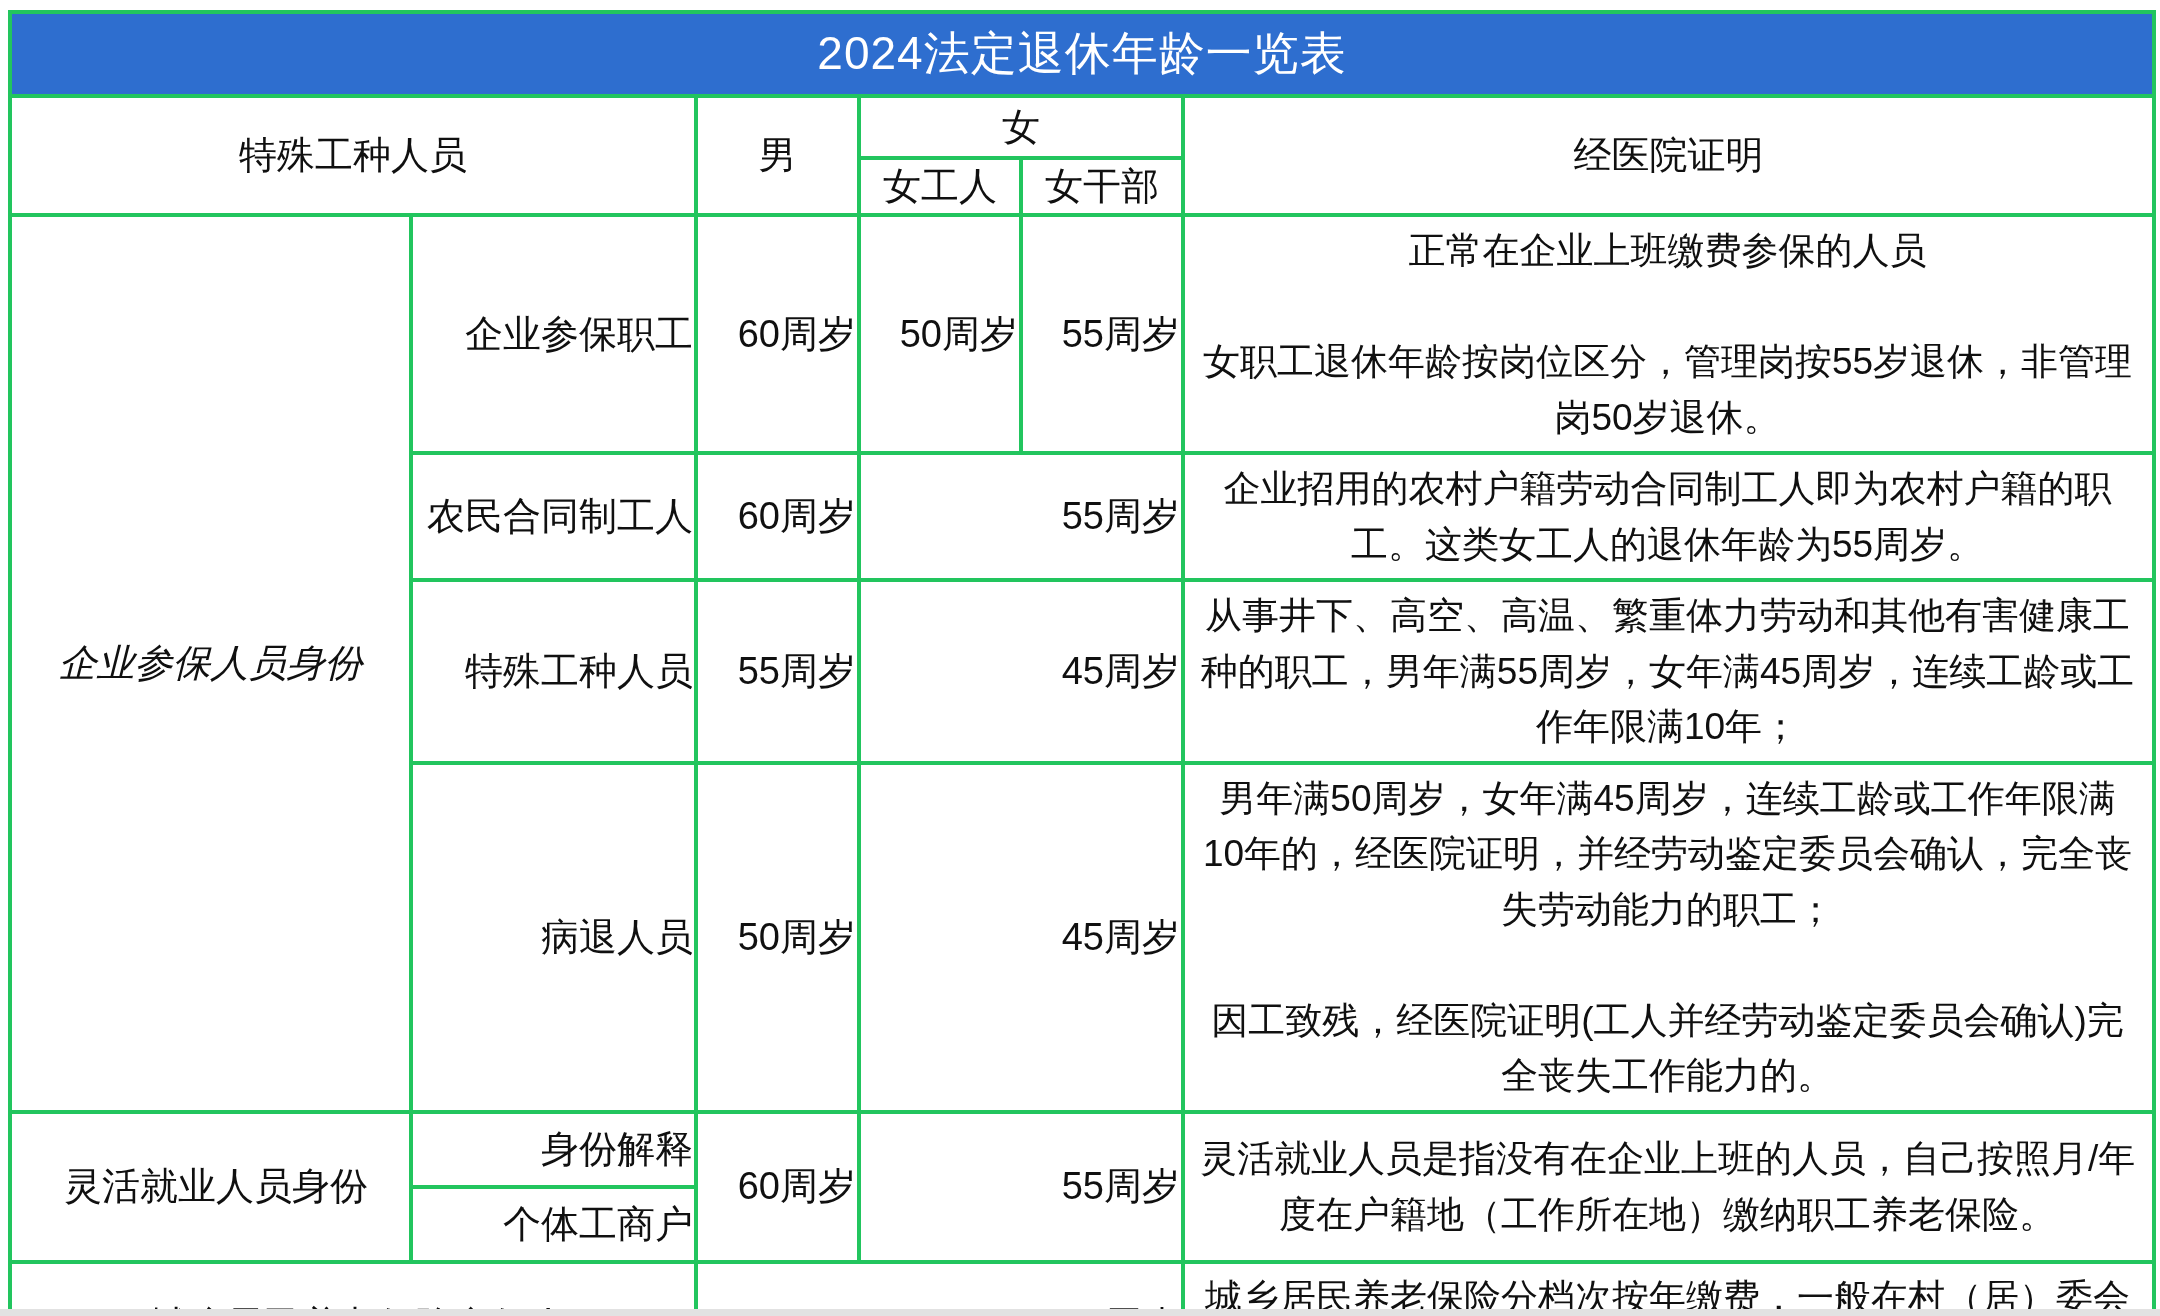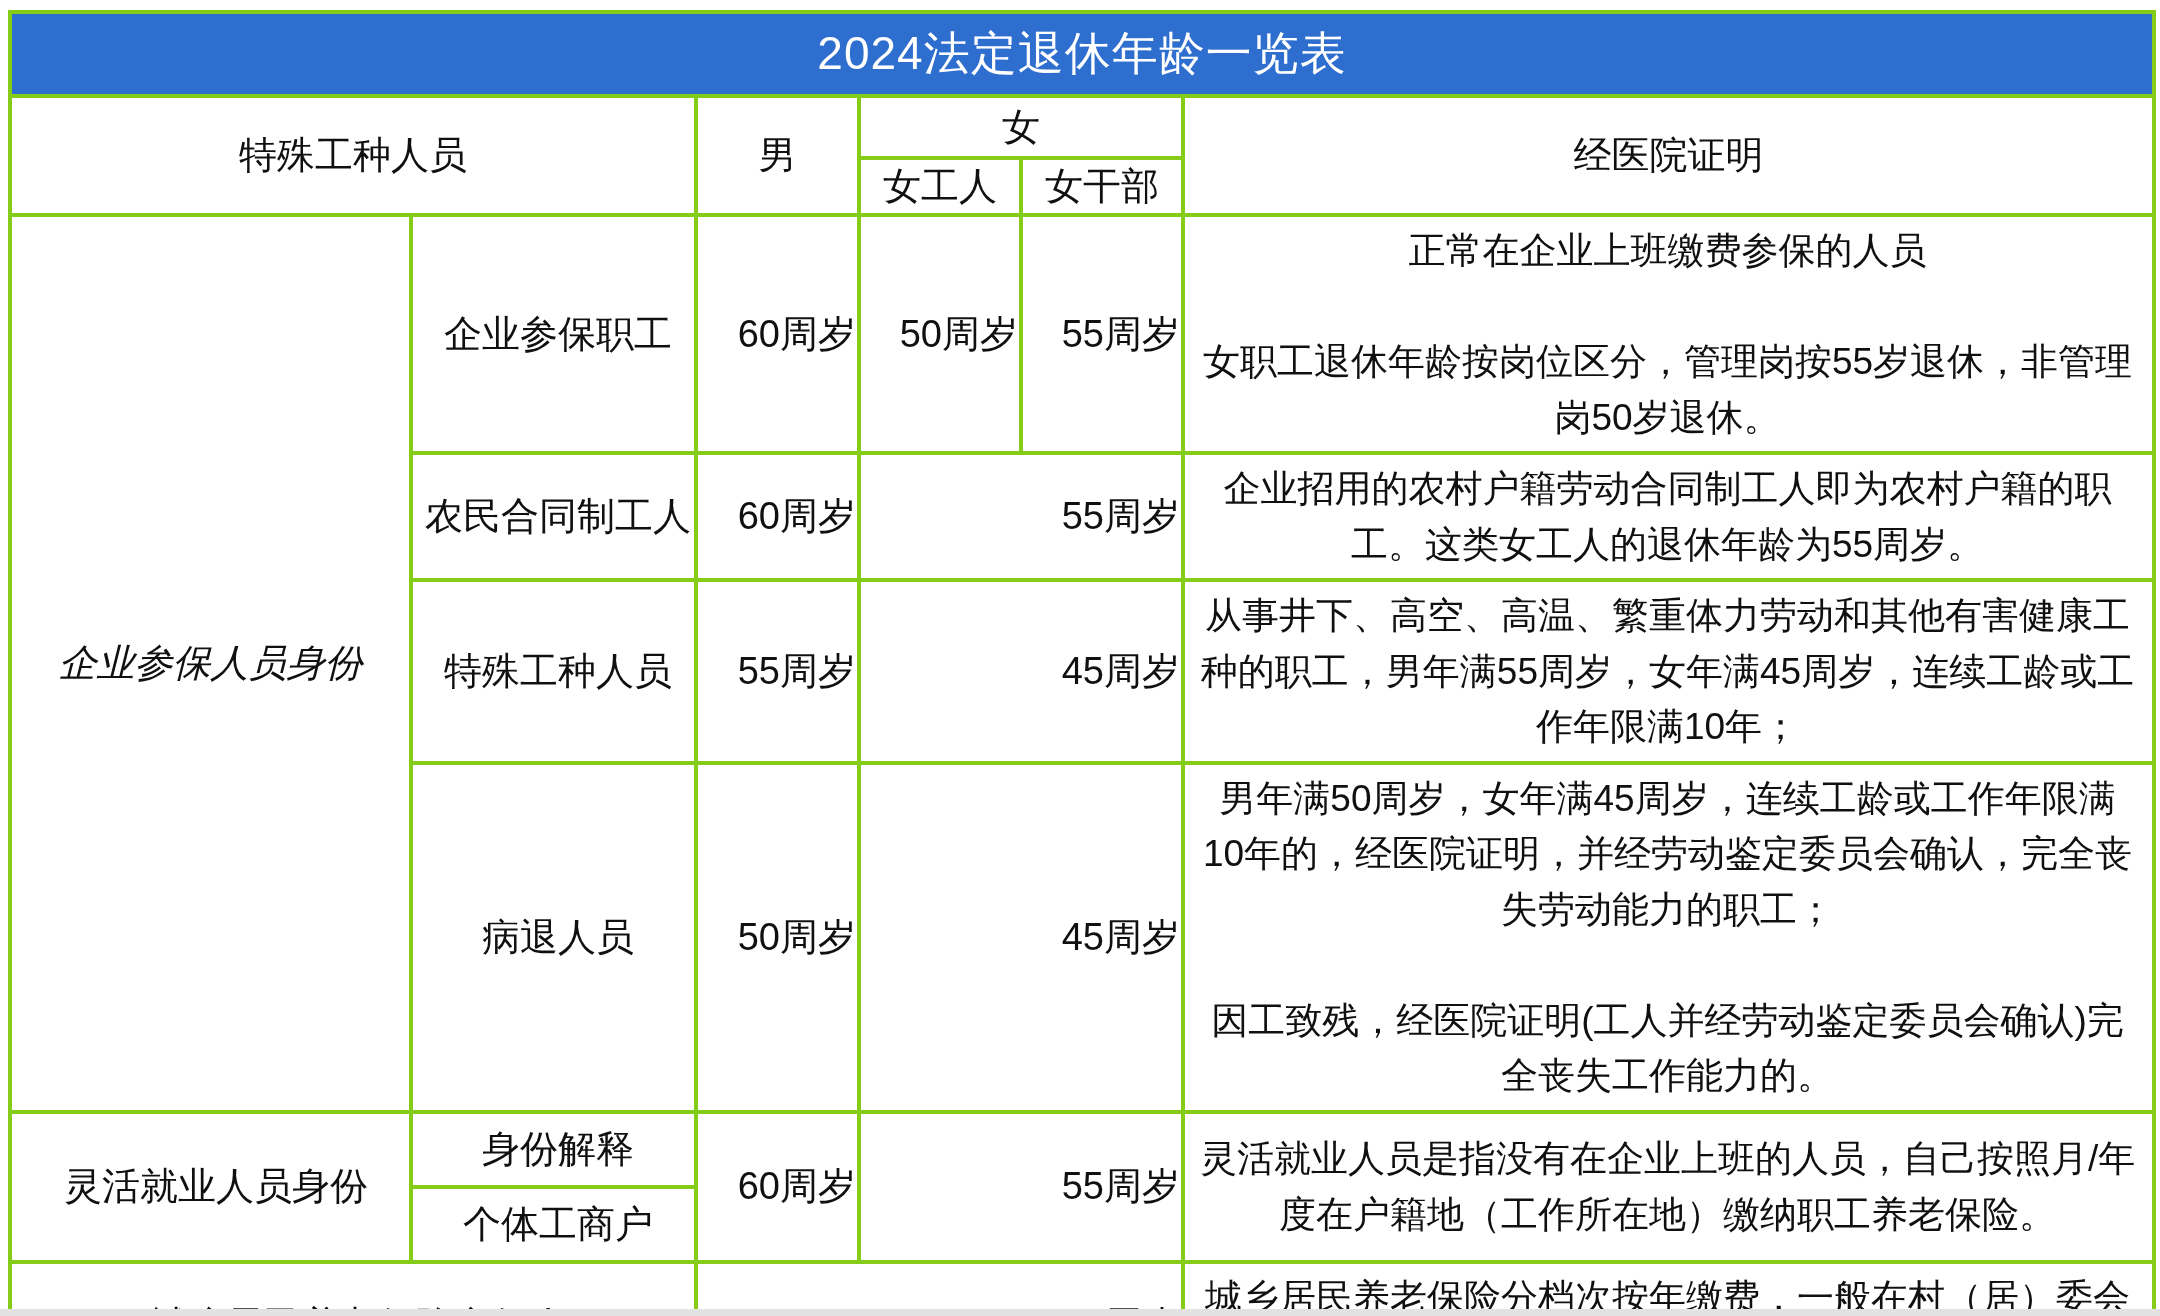--- a/index.html
+++ b/index.html
@@ -24,21 +24,21 @@
   table.ret-table {
     position: absolute;
     left: 8px;
     top: 10px;
     width: 2144px;
     height: 1298px;
     border-collapse: collapse;
     table-layout: fixed;
   }
   .ret-table th, .ret-table td {
-    border: 4px solid #84cc16;
+    border: 4px solid #22c55e;
     color: #101010;
     font-weight: 500;
     vertical-align: middle;
     overflow: hidden;
     box-sizing: border-box;
   }
   
   .title-cell {
     background: #2e6ecf;
     color: #ffffff !important;
@@ -51,21 +51,21 @@
   
   .hdr {
     font-size: 38px;
     font-weight: 500;
     text-align: center;
     background: #ffffff;
   }
   
   .idc {          
     font-size: 38px;
-    text-align: center;
+    text-align: right;
     padding-left: 10px;
   }
   .agec {         
     font-size: 38px;
     text-align: right;
     padding-left: 8px;
   }
   .groupc {       
     font-size: 38px;
     text-align: center;

